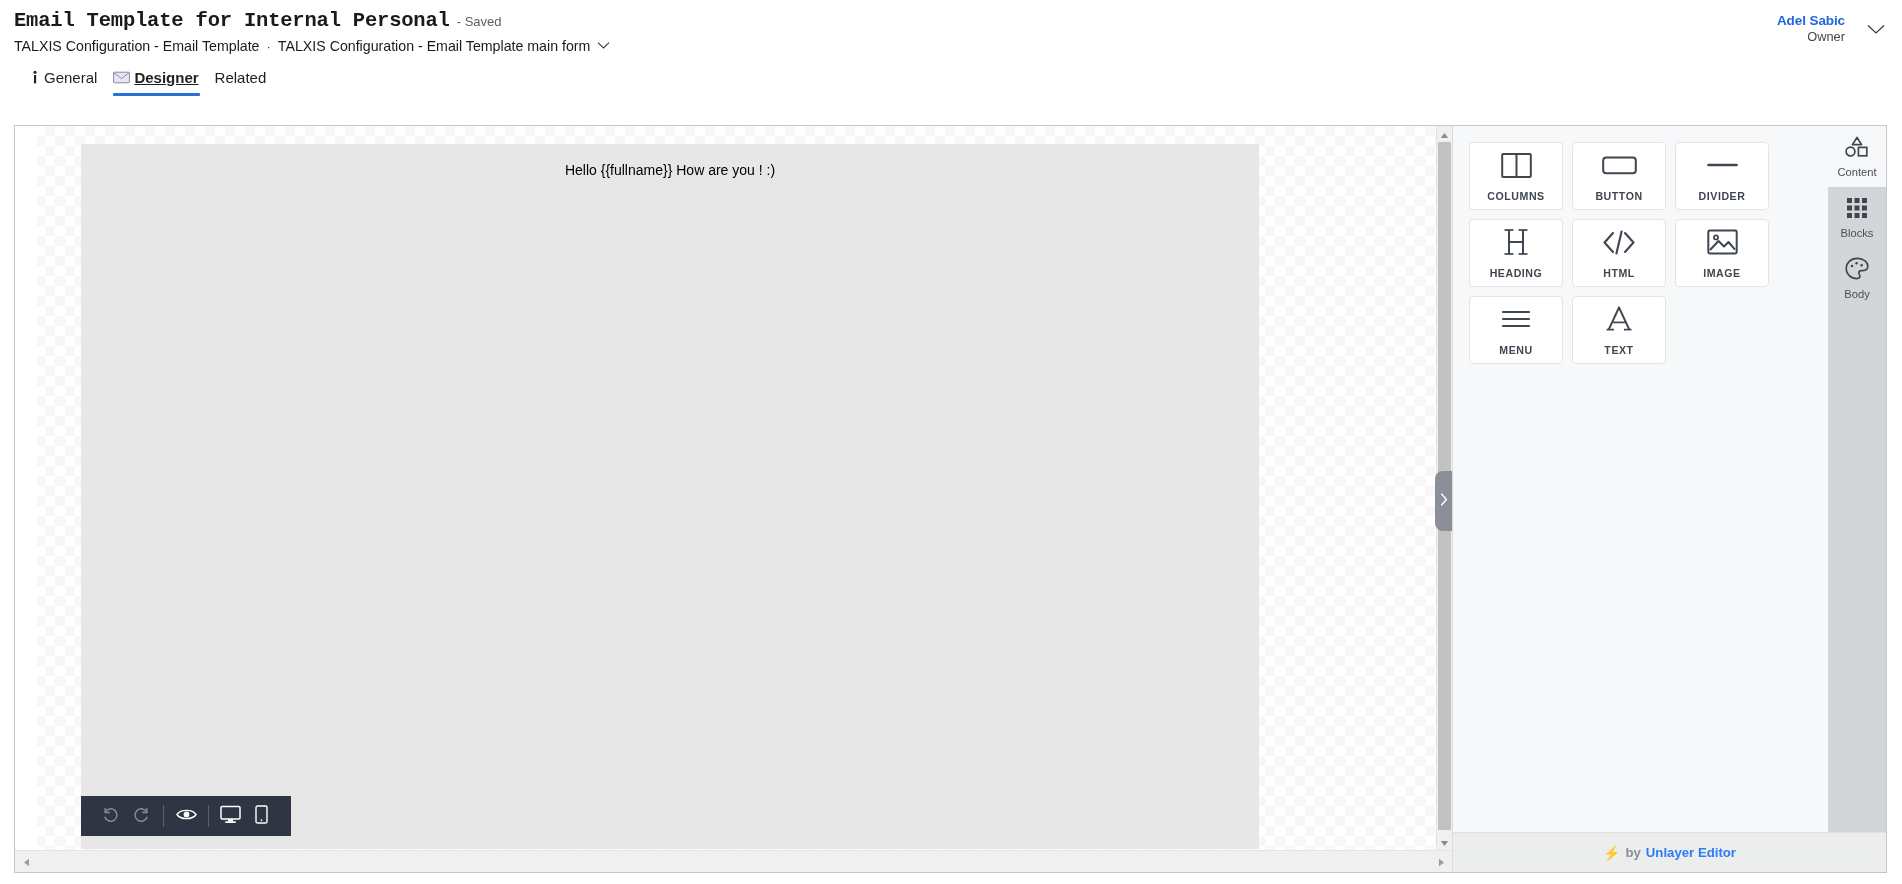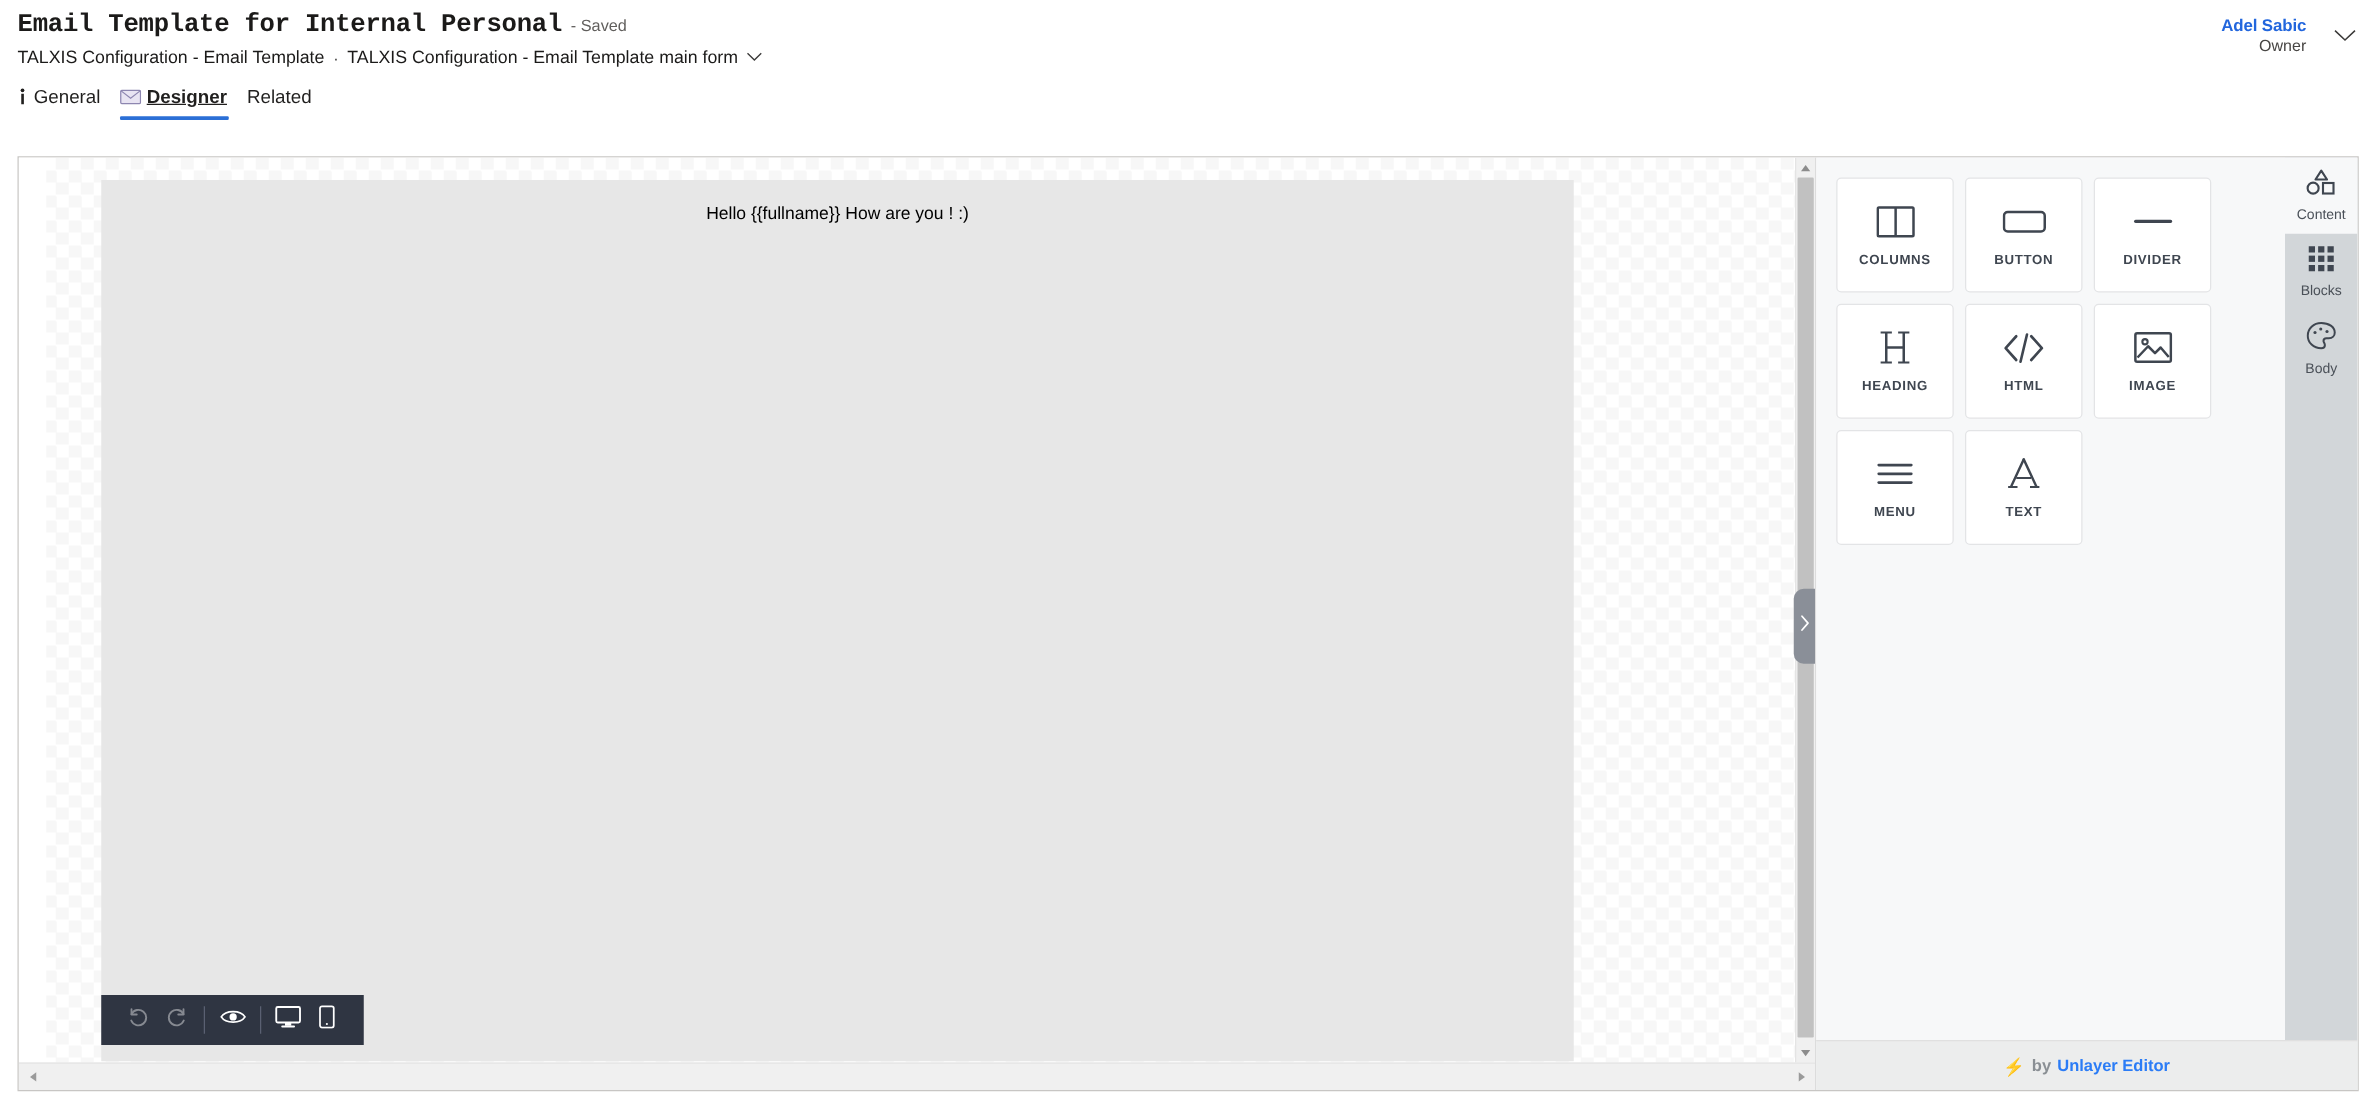--- a/index.html
+++ b/index.html
@@ -68,21 +68,21 @@
     position: absolute;
     top: 22px;
     right: 16px;
   }
 
   
   .tabs {
     display: flex;
     align-items: flex-end;
     gap: 0px;
-    padding-left: 7px;
+    padding-left: 24px;
     height: 32px;
     background: #ffffff;
   }
   .tab {
     display: flex;
     align-items: center;
     gap: 4px;
     padding: 0 10px 7px 6px;
     font-size: 15px;
     color: #201f1e;
@@ -251,21 +251,21 @@
     flex: 1 1 auto;
     background: #f7f8f9;
     padding: 16px 14px 0 16px;
     display: flex;
     flex-wrap: wrap;
     align-content: flex-start;
     gap: 9px;
   }
   .block-tile {
     width: 94px;
-    height: 92px;
+    height: 68px;
     background: #ffffff;
     border: 1px solid #e3e4e6;
     border-radius: 4px;
     display: flex;
     flex-direction: column;
     align-items: center;
     justify-content: center;
     gap: 10px;
     cursor: grab;
   }

